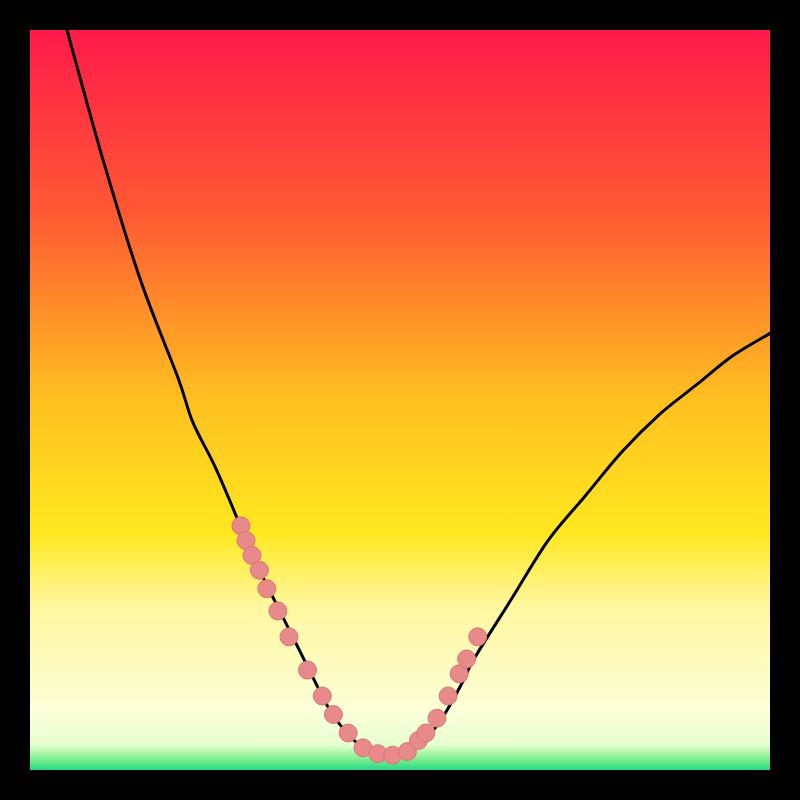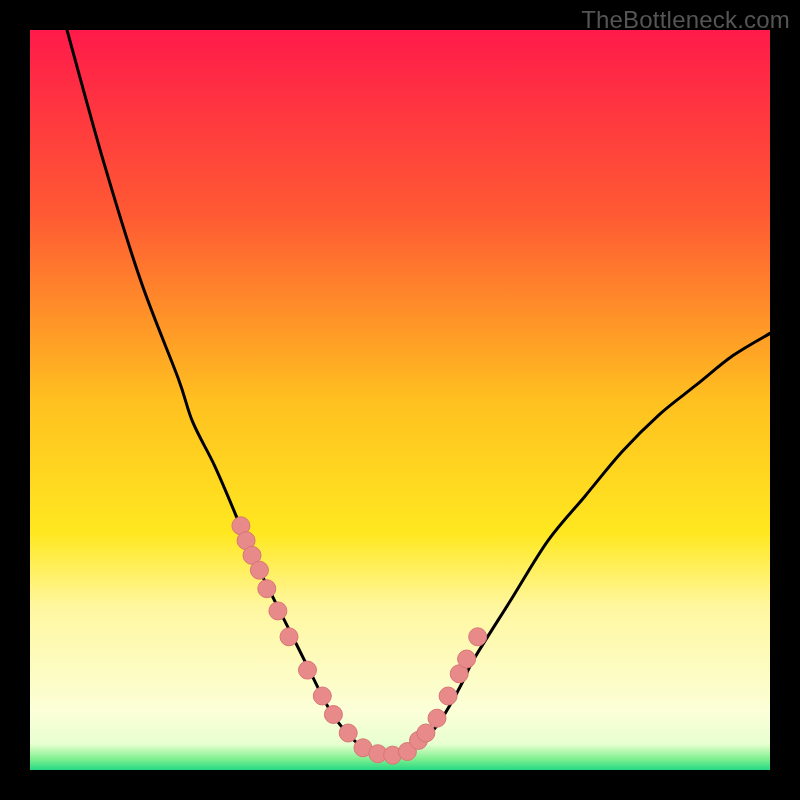--- a/index.html
+++ b/index.html
@@ -41,21 +41,20 @@
     top: 0;
     width: 740px;
     height: 740px;
     display: block;
   }
 </style>
 </head>
 <body>
 
 <div class="stage">
-  <div class="watermark">TheBottleneck.com</div>
 
   <div class="plot">
     <svg id="svg-plot" viewBox="0 0 740 740" preserveAspectRatio="none">
         <defs>
           <linearGradient id="bg-grad" x1="0" y1="0" x2="0" y2="1">
             <stop offset="0.00%" stop-color="#ff1a4a"></stop>
             <stop offset="25.00%" stop-color="#ff5a33"></stop>
             <stop offset="50.00%" stop-color="#ffc020"></stop>
             <stop offset="68.00%" stop-color="#ffe820"></stop>
             <stop offset="78.00%" stop-color="#fff7a0"></stop>

